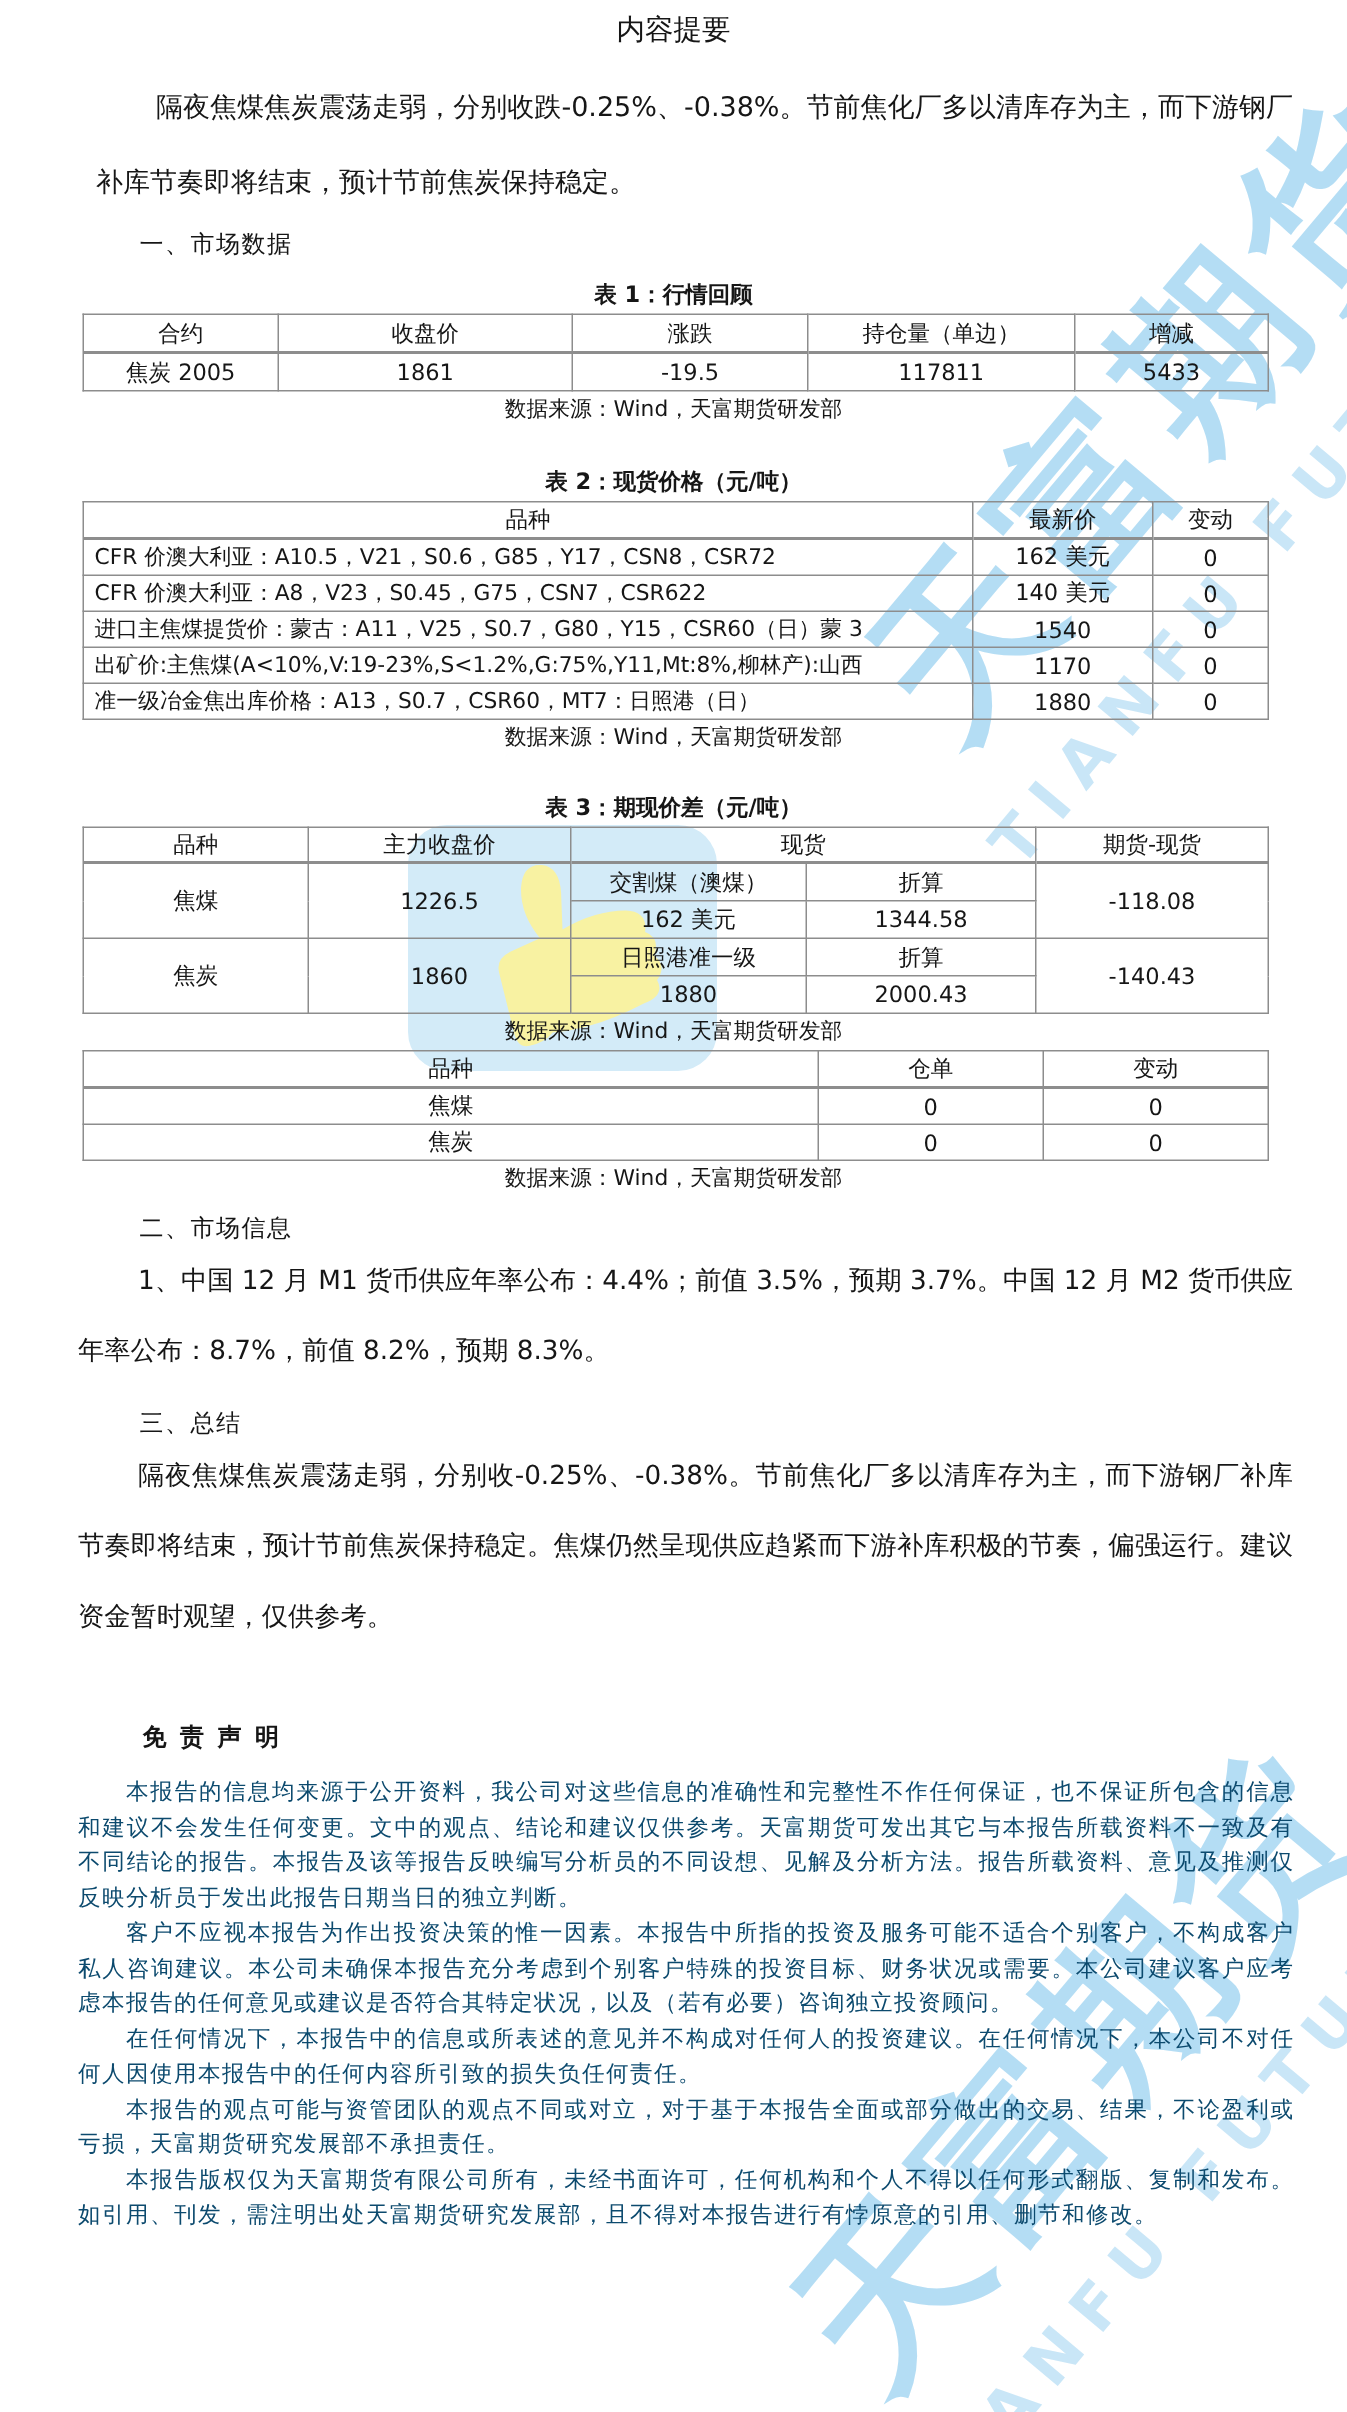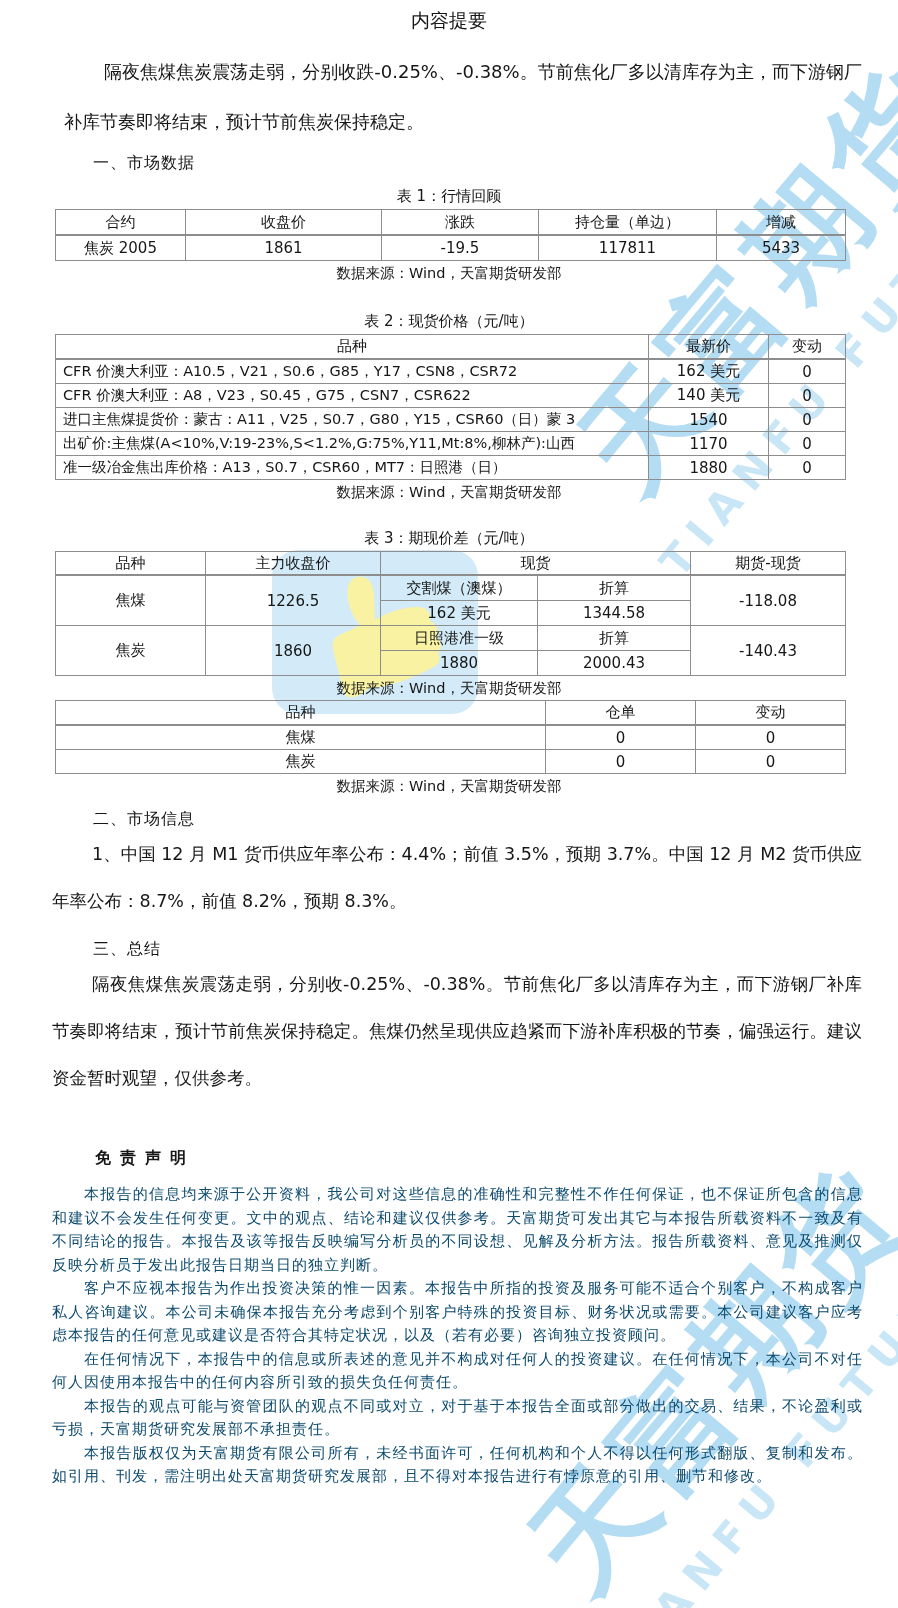--- a/index.html
+++ b/index.html
@@ -22,21 +22,21 @@
   }
   .logo-box svg { transform:rotate(-14deg); }
   
   .content { position:relative; z-index:1; }
   .doc-title { text-align:center; padding-top:9px; font-size:19px; line-height:22px; }
   .para {
     margin:16px 36px 0 64px; text-indent:40px; text-align:justify;
     font-size:18px; line-height:50px;
   }
   .sec-heading { margin:4px 0 0 93px; font-size:16px; line-height:24px; letter-spacing:1px; font-weight:500; }
-  .tbl-caption { text-align:center; font-weight:normal; font-size:15px; line-height:19px; }
+  .tbl-caption { text-align:center; font-weight:bold; font-size:15px; line-height:19px; }
   .cap1 { margin-top:12px; } .cap2 { margin-top:30px; } .cap3 { margin-top:28px; } .cap4 { margin-top:28px; }
   table { border-collapse:collapse; margin:3px 0 0 55px; table-layout:fixed; background:transparent; }
   th,td {
     border:1px solid #8d8d8d; text-align:center; font-weight:normal;
     font-size:15px; padding:0; overflow:hidden; white-space:nowrap;
   }
   thead th { border-bottom:2px solid #8d8d8d; }
   .t1 td, .t1 th { height:24px; }
   .t2 td, .t2 th { height:23px; }
   .t2 td.lft { text-align:left; padding-left:7px; font-size:14.5px;margin-left:40px; }

